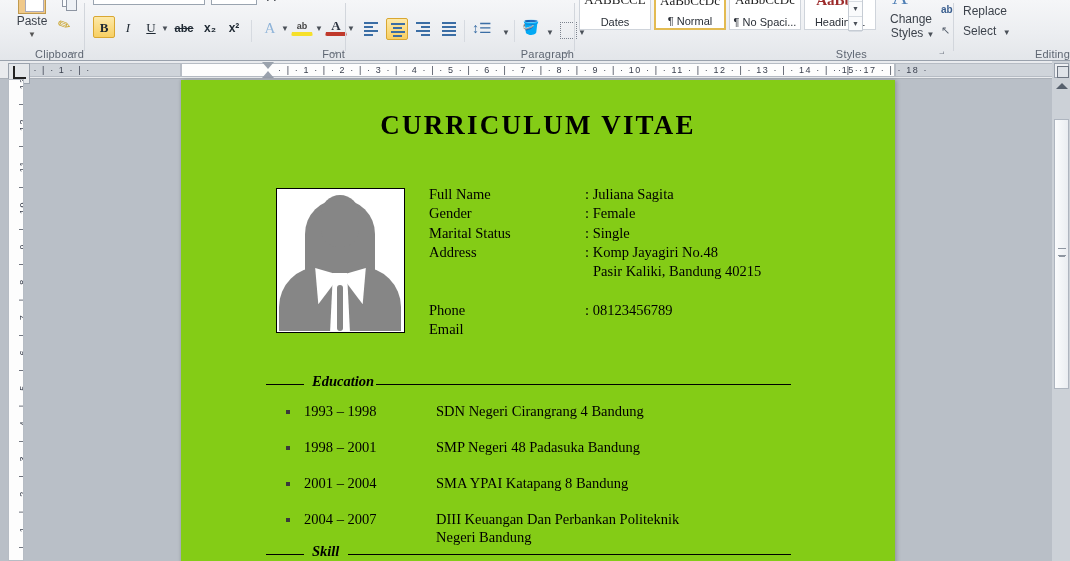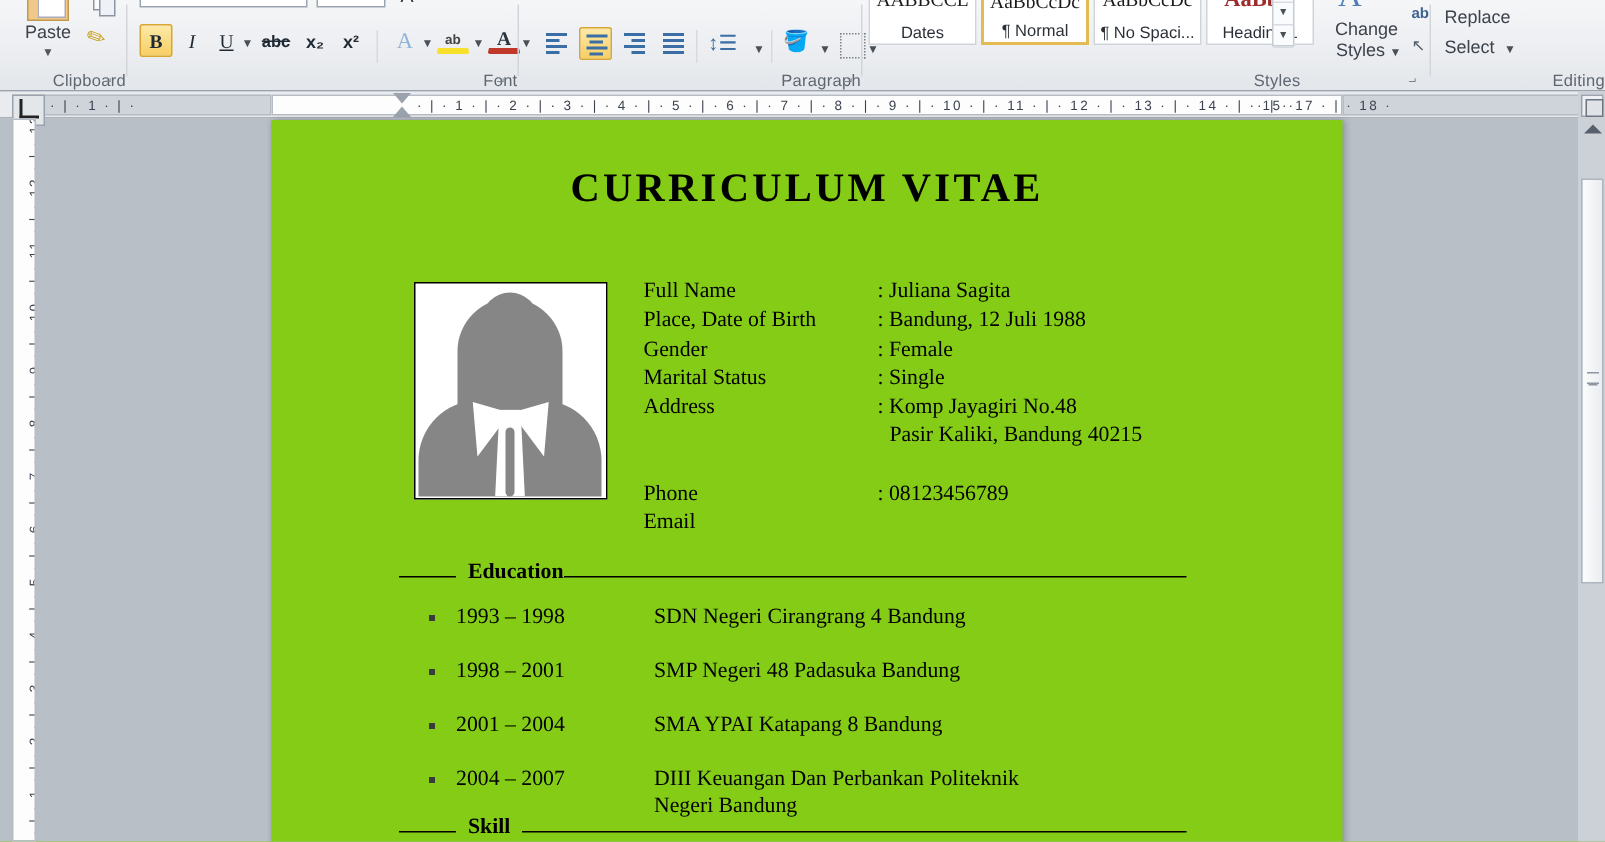--- a/index.html
+++ b/index.html
@@ -188,21 +188,21 @@
   }
   #sil-tie{position:absolute;left:60px;top:96px;width:6px;height:46px;background:#868686;border-radius:3px;}
 
   #details{position:absolute;left:248px;top:105px;width:420px;font-size:14.5px;line-height:19.3px;}
   .drow{position:relative;height:19.3px;}
   .dlab{position:absolute;left:0;top:0;}
   .dval{position:absolute;left:156px;top:0;white-space:nowrap;}
   .dval2{position:absolute;left:164px;top:0;white-space:nowrap;}
   .spacer{height:19.3px;}
 
-  .sec{position:absolute;left:85px;width:525px;height:18px;}
+  .sec{position:absolute;left:85px;width:525px;height:18px;font-style:italic;}
   .sec .line{position:absolute;top:9px;height:1px;background:#000;}
   .sec .lineL{left:0;width:38px;}
   .sec .lineR{right:0;}
   .sec .stxt{position:absolute;top:-2px;font-size:14.5px;font-weight:bold;}
   #sec-edu{top:295px;}
   #sec-edu .lineR{left:110px;width:415px;}
   #sec-edu .stxt{left:46px;}
   #sec-skill{top:465px;}
   #sec-skill .lineR{left:82px;width:443px;}
   #sec-skill .stxt{left:46px;}
@@ -390,24 +390,20 @@
       <div id="sil-collarR"></div>
       <div id="sil-tie"></div>
     </div>
 
     <div class="cv" id="details">
       <div class="drow">
         <span class="dlab">Full Name</span>
         <span class="dval">: Juliana Sagita</span>
       </div>
       <div class="drow">
-        <span class="dlab">Place, Date of Birth</span>
-        <span class="dval">: Bandung,  12 Juli 1988</span>
-      </div>
-      <div class="drow">
         <span class="dlab">Gender</span>
         <span class="dval">: Female</span>
       </div>
       <div class="drow">
         <span class="dlab">Marital Status</span>
         <span class="dval">: Single</span>
       </div>
       <div class="drow">
         <span class="dlab">Address</span>
         <span class="dval">: Komp Jayagiri No.48</span>

